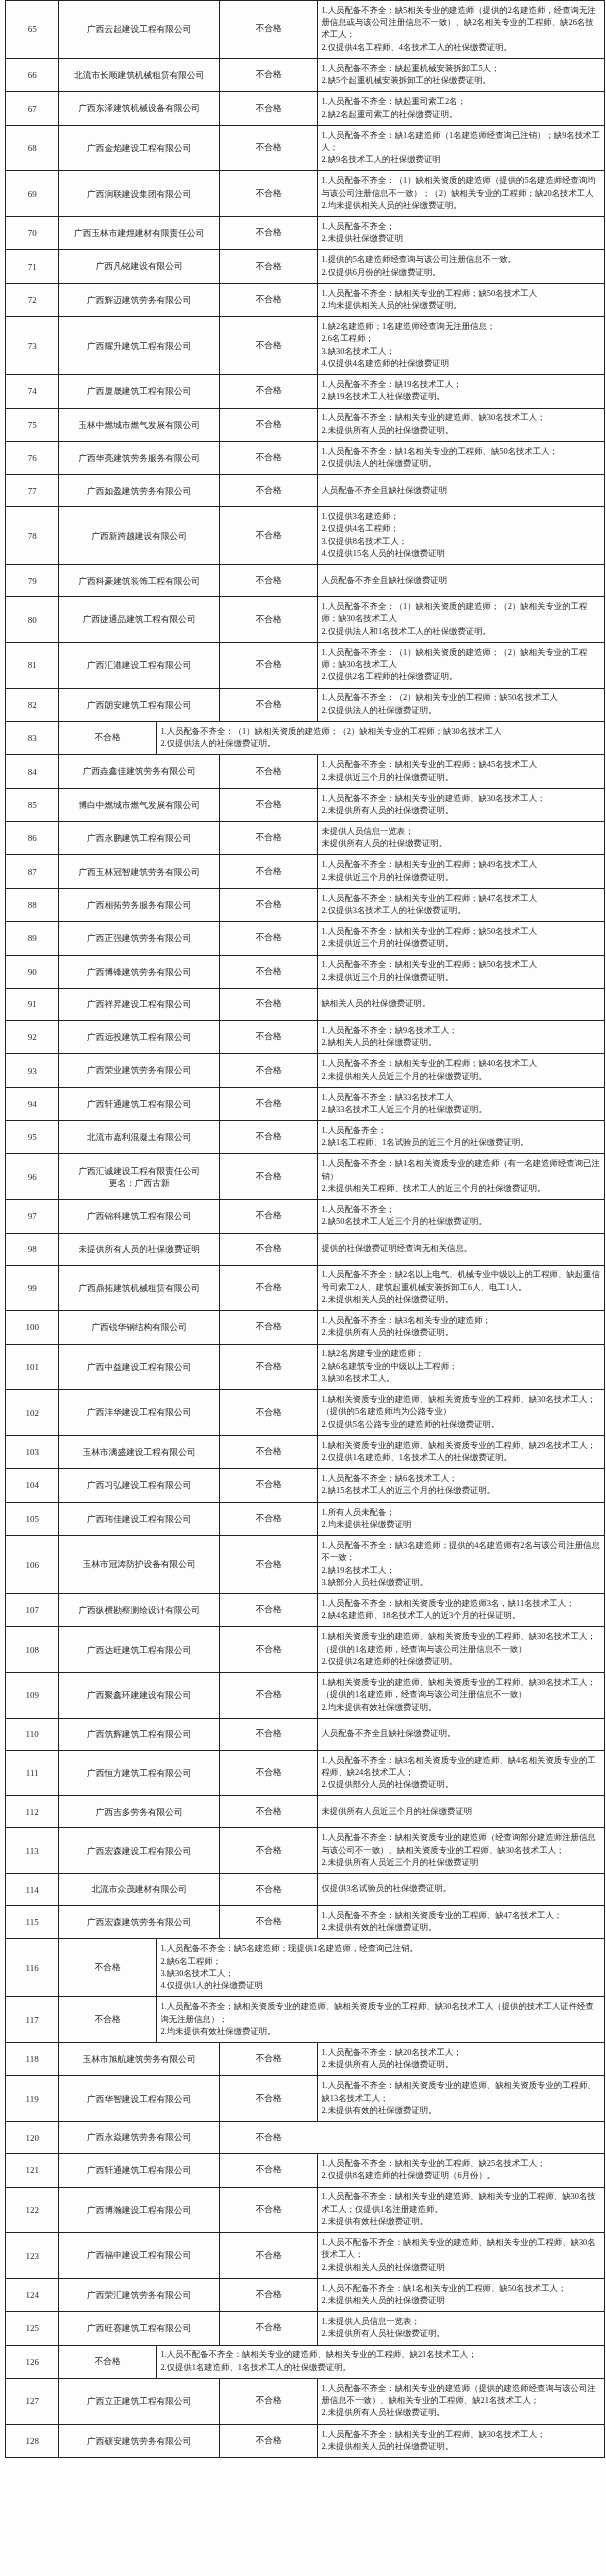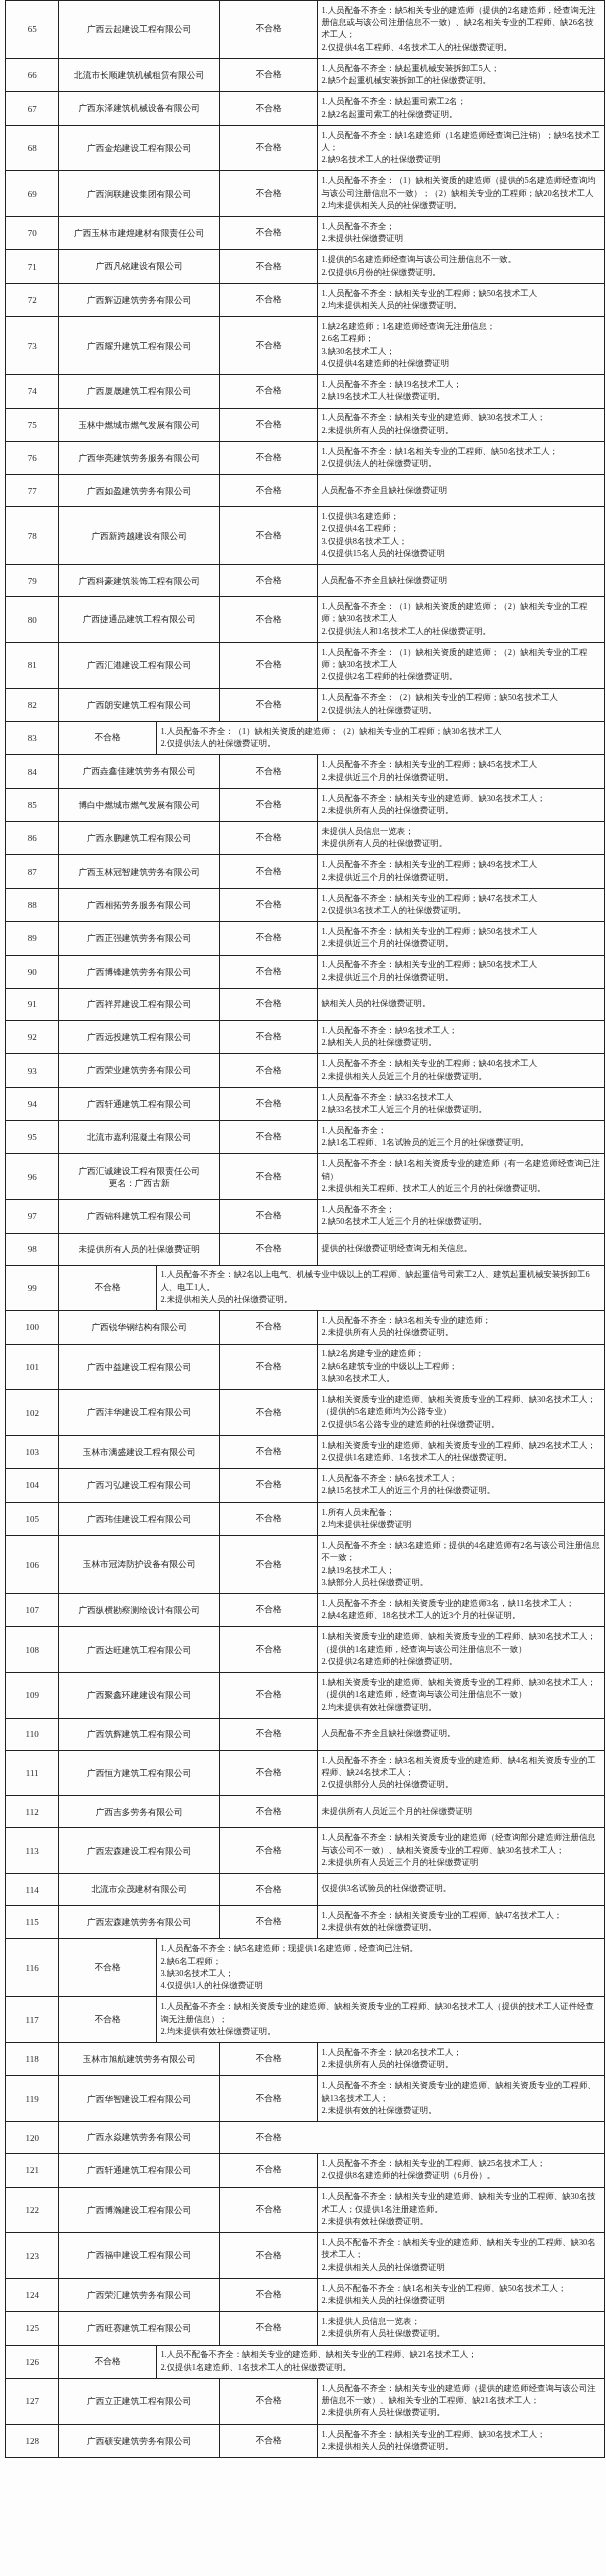--- a/index.html
+++ b/index.html
@@ -443,20 +443,21 @@
         <div class="td col-company"><span>未提供所有人员的社保缴费证明</span></div>
         <div class="td col-result">
           <span>不合格</span>
         </div>
         <div class="td col-reason"><span>提供的社保缴费证明经查询无相关信息。</span></div>
       </div>
       <div class="tr">
         <div class="td col-no">
           <span>99</span>
         </div>
+        <div class="td col-company"><span>广西鼎拓建筑机械租赁有限公司</span></div>
         <div class="td col-result">
           <span>不合格</span>
         </div>
         <div class="td col-reason"><span>1.人员配备不齐全：缺2名以上电气、机械专业中级以上的工程师、缺起重信号司索工2人、建筑起重机械安装拆卸工6人、电工1人。
 2.未提供相关人员的社保缴费证明。</span></div>
       </div>
       <div class="tr">
         <div class="td col-no">
           <span>100</span>
         </div>

